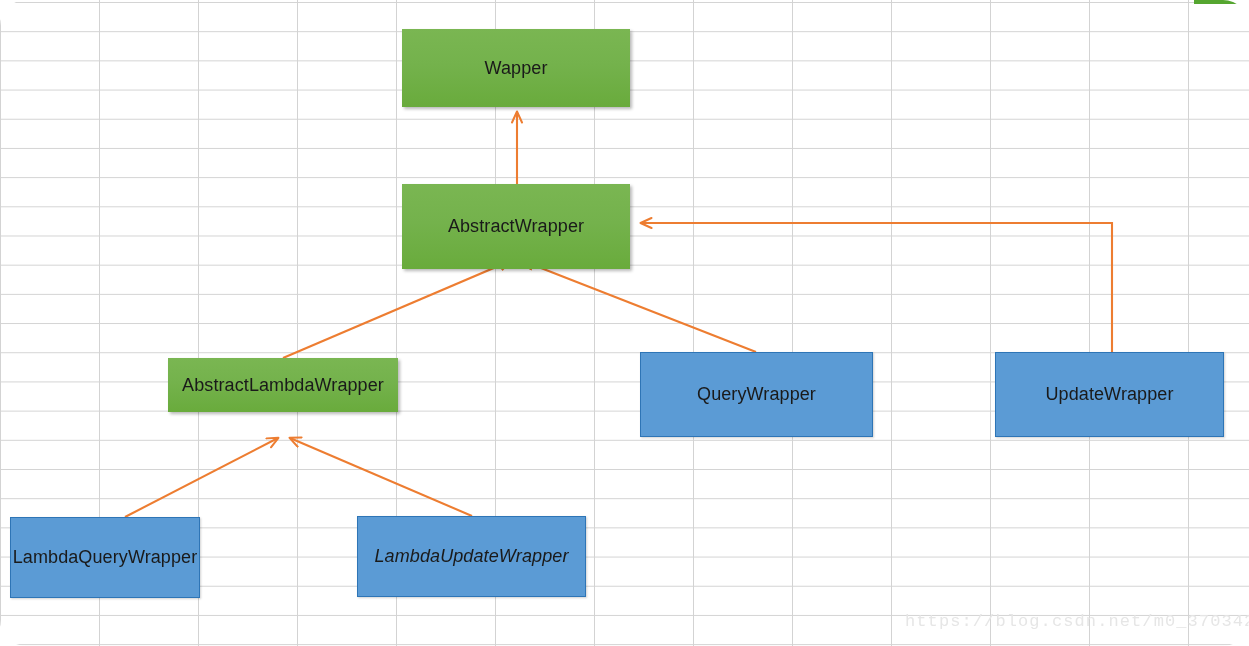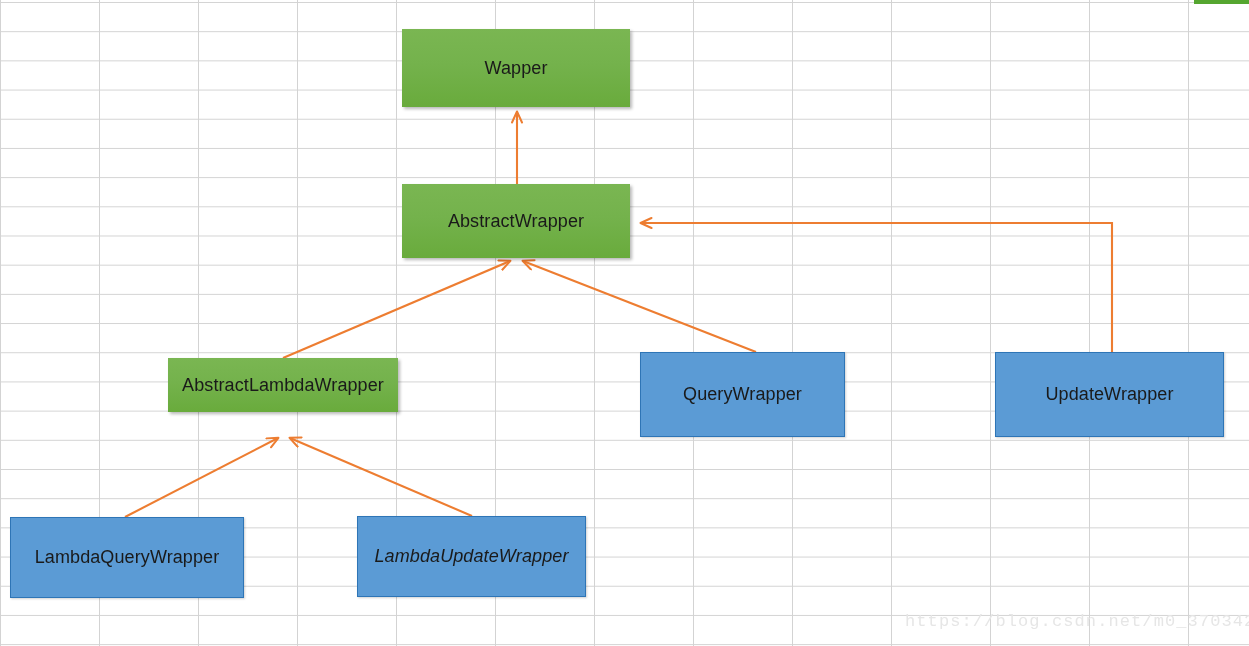--- a/index.html
+++ b/index.html
@@ -11,20 +11,21 @@
   body {
     font-family: "Liberation Sans", sans-serif;
   }
 
   #canvas {
     position: relative;
     width: 1249px;
     height: 646px;
     background-color: #ffffff;
     overflow: hidden;
+    border-radius: 26px;
   }
 
   
   #grid {
     position: absolute;
     left: 0;
     top: 0;
     width: 1249px;
     height: 646px;
     background-image:
@@ -121,37 +122,37 @@
 
     <line x1="125" y1="517" x2="278" y2="438" stroke="#ed7d31" stroke-width="2.1" marker-end="url(#openArrow)"></line>
 
     <line x1="472" y1="516" x2="290" y2="438" stroke="#ed7d31" stroke-width="2.1" marker-end="url(#openArrow)"></line>
   </svg>
 
   <div class="node green" style="left: 402px; top: 29px; width: 228px; height: 78px;">
     <span>Wapper</span>
   </div>
 
-  <div class="node green" style="left: 402px; top: 184px; width: 228px; height: 74px;">
+  <div class="node green" style="left: 402px; top: 184px; width: 228px; height: 85px;">
     <span>AbstractWrapper</span>
   </div>
 
   <div class="node green" style="left: 168px; top: 358px; width: 230px; height: 54px;">
     <span>AbstractLambdaWrapper</span>
   </div>
 
-  <div class="node blue" style="left: 640px; top: 352px; width: 205px; height: 85px;">
+  <div class="node blue" style="left: 640px; top: 352px; width: 233px; height: 85px;">
     <span>QueryWrapper</span>
   </div>
 
   <div class="node blue" style="left: 995px; top: 352px; width: 229px; height: 85px;">
     <span>UpdateWrapper</span>
   </div>
 
-  <div class="node blue" style="left: 10px; top: 517px; width: 234px; height: 81px;">
+  <div class="node blue" style="left: 10px; top: 517px; width: 190px; height: 81px;">
     <span>LambdaQueryWrapper</span>
   </div>
 
   <div class="node blue" style="left: 357px; top: 516px; width: 229px; height: 81px; font-style: italic;">
     <span>LambdaUpdateWrapper</span>
   </div>
 
   <div id="watermark">https://blog.csdn.net/m0_37034294</div>
 
 </div>

